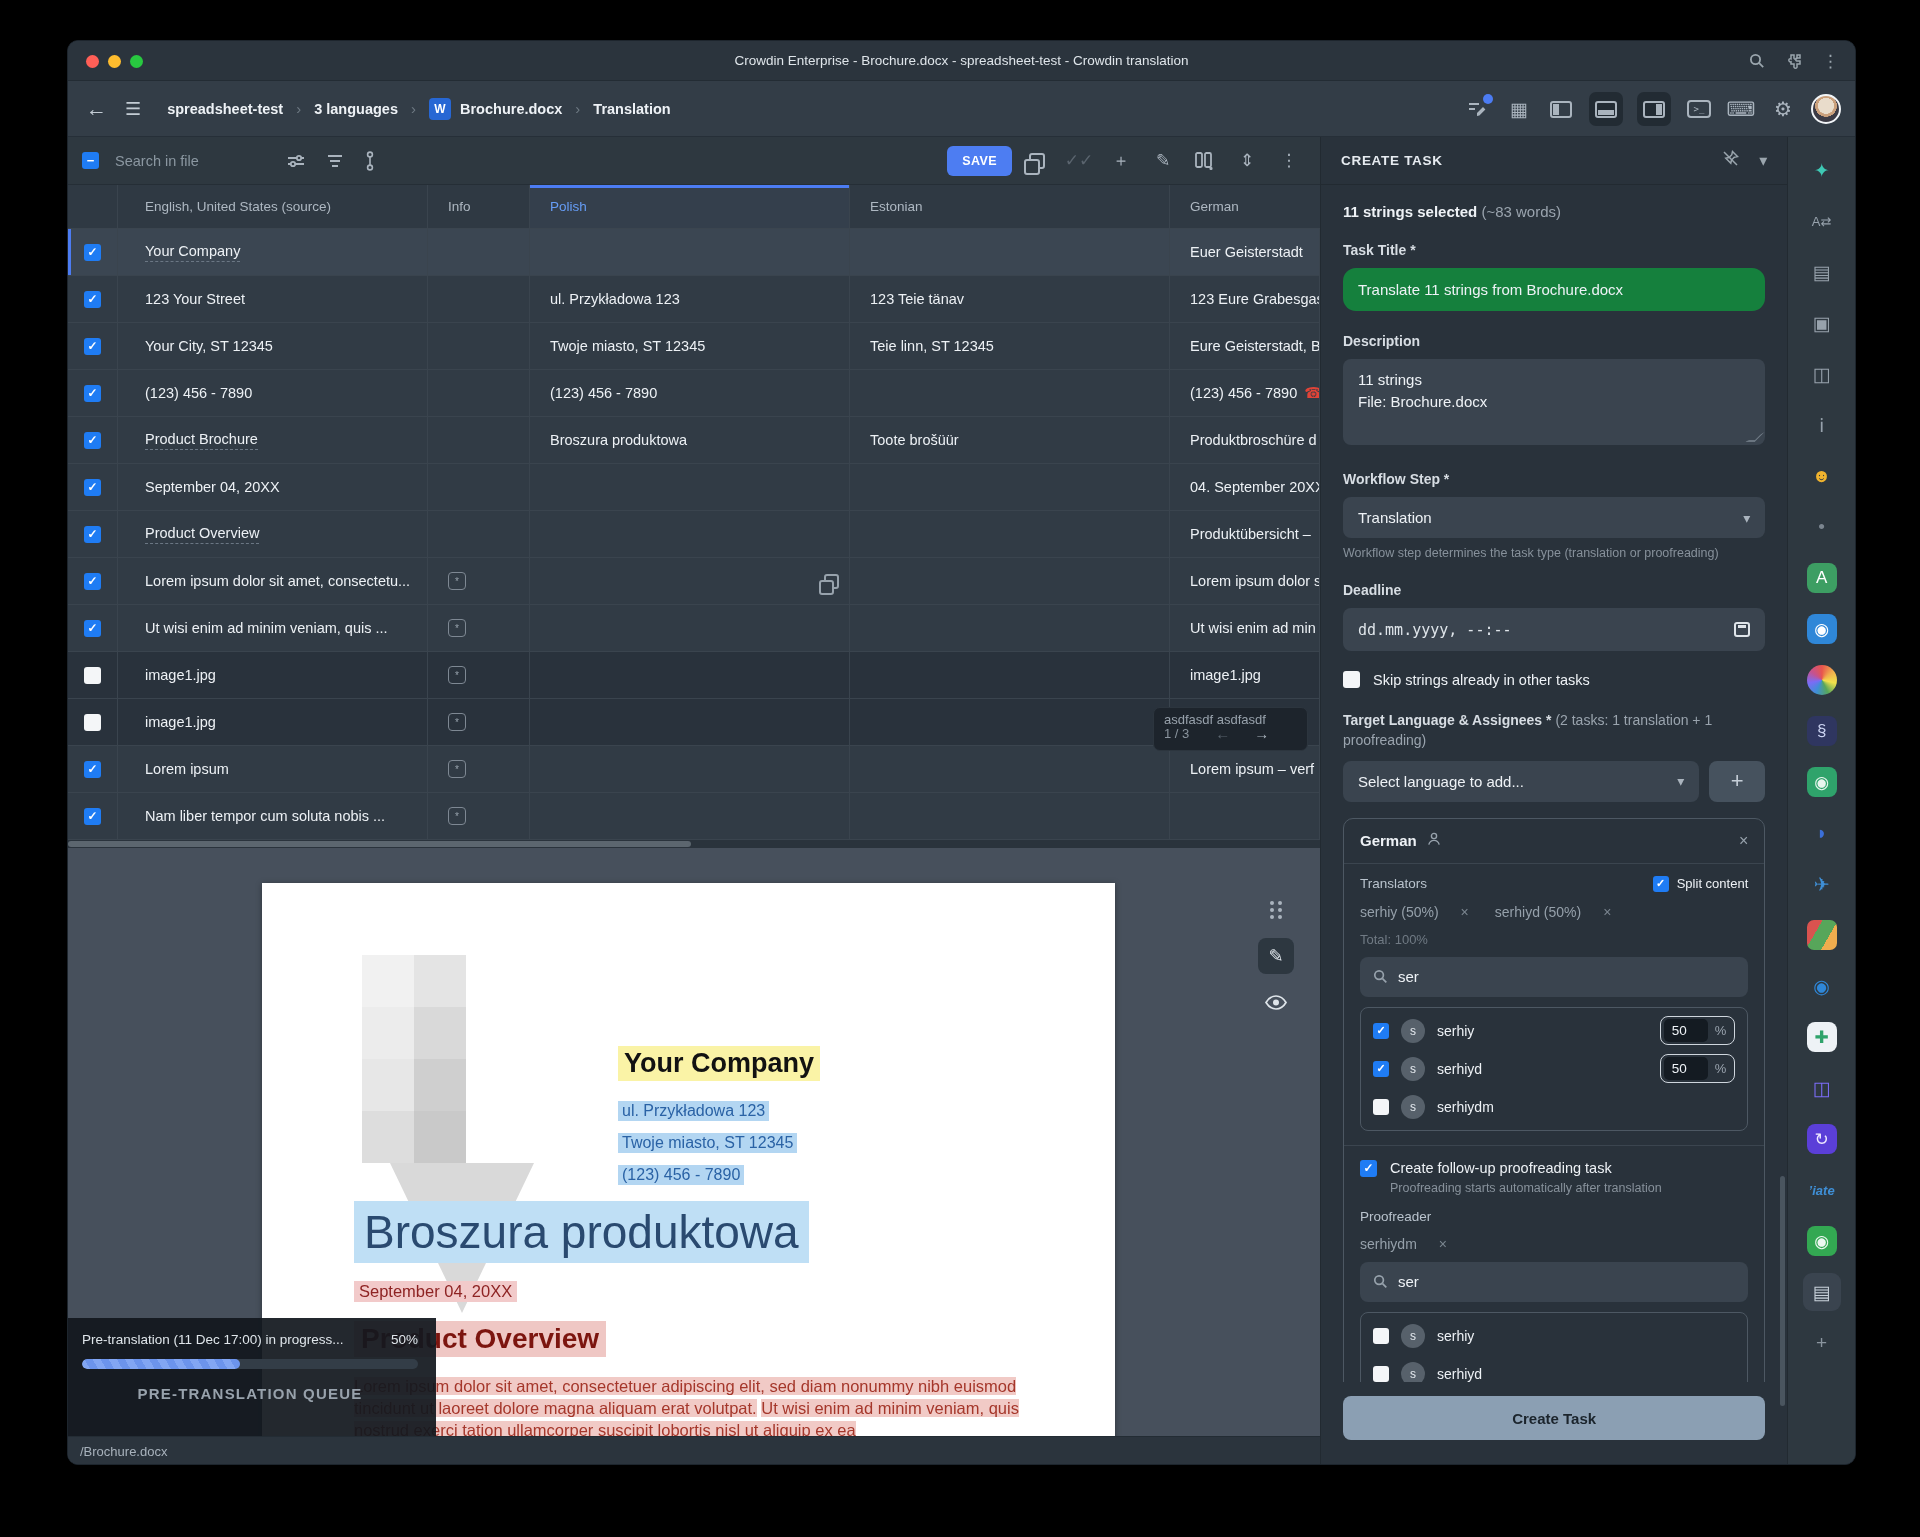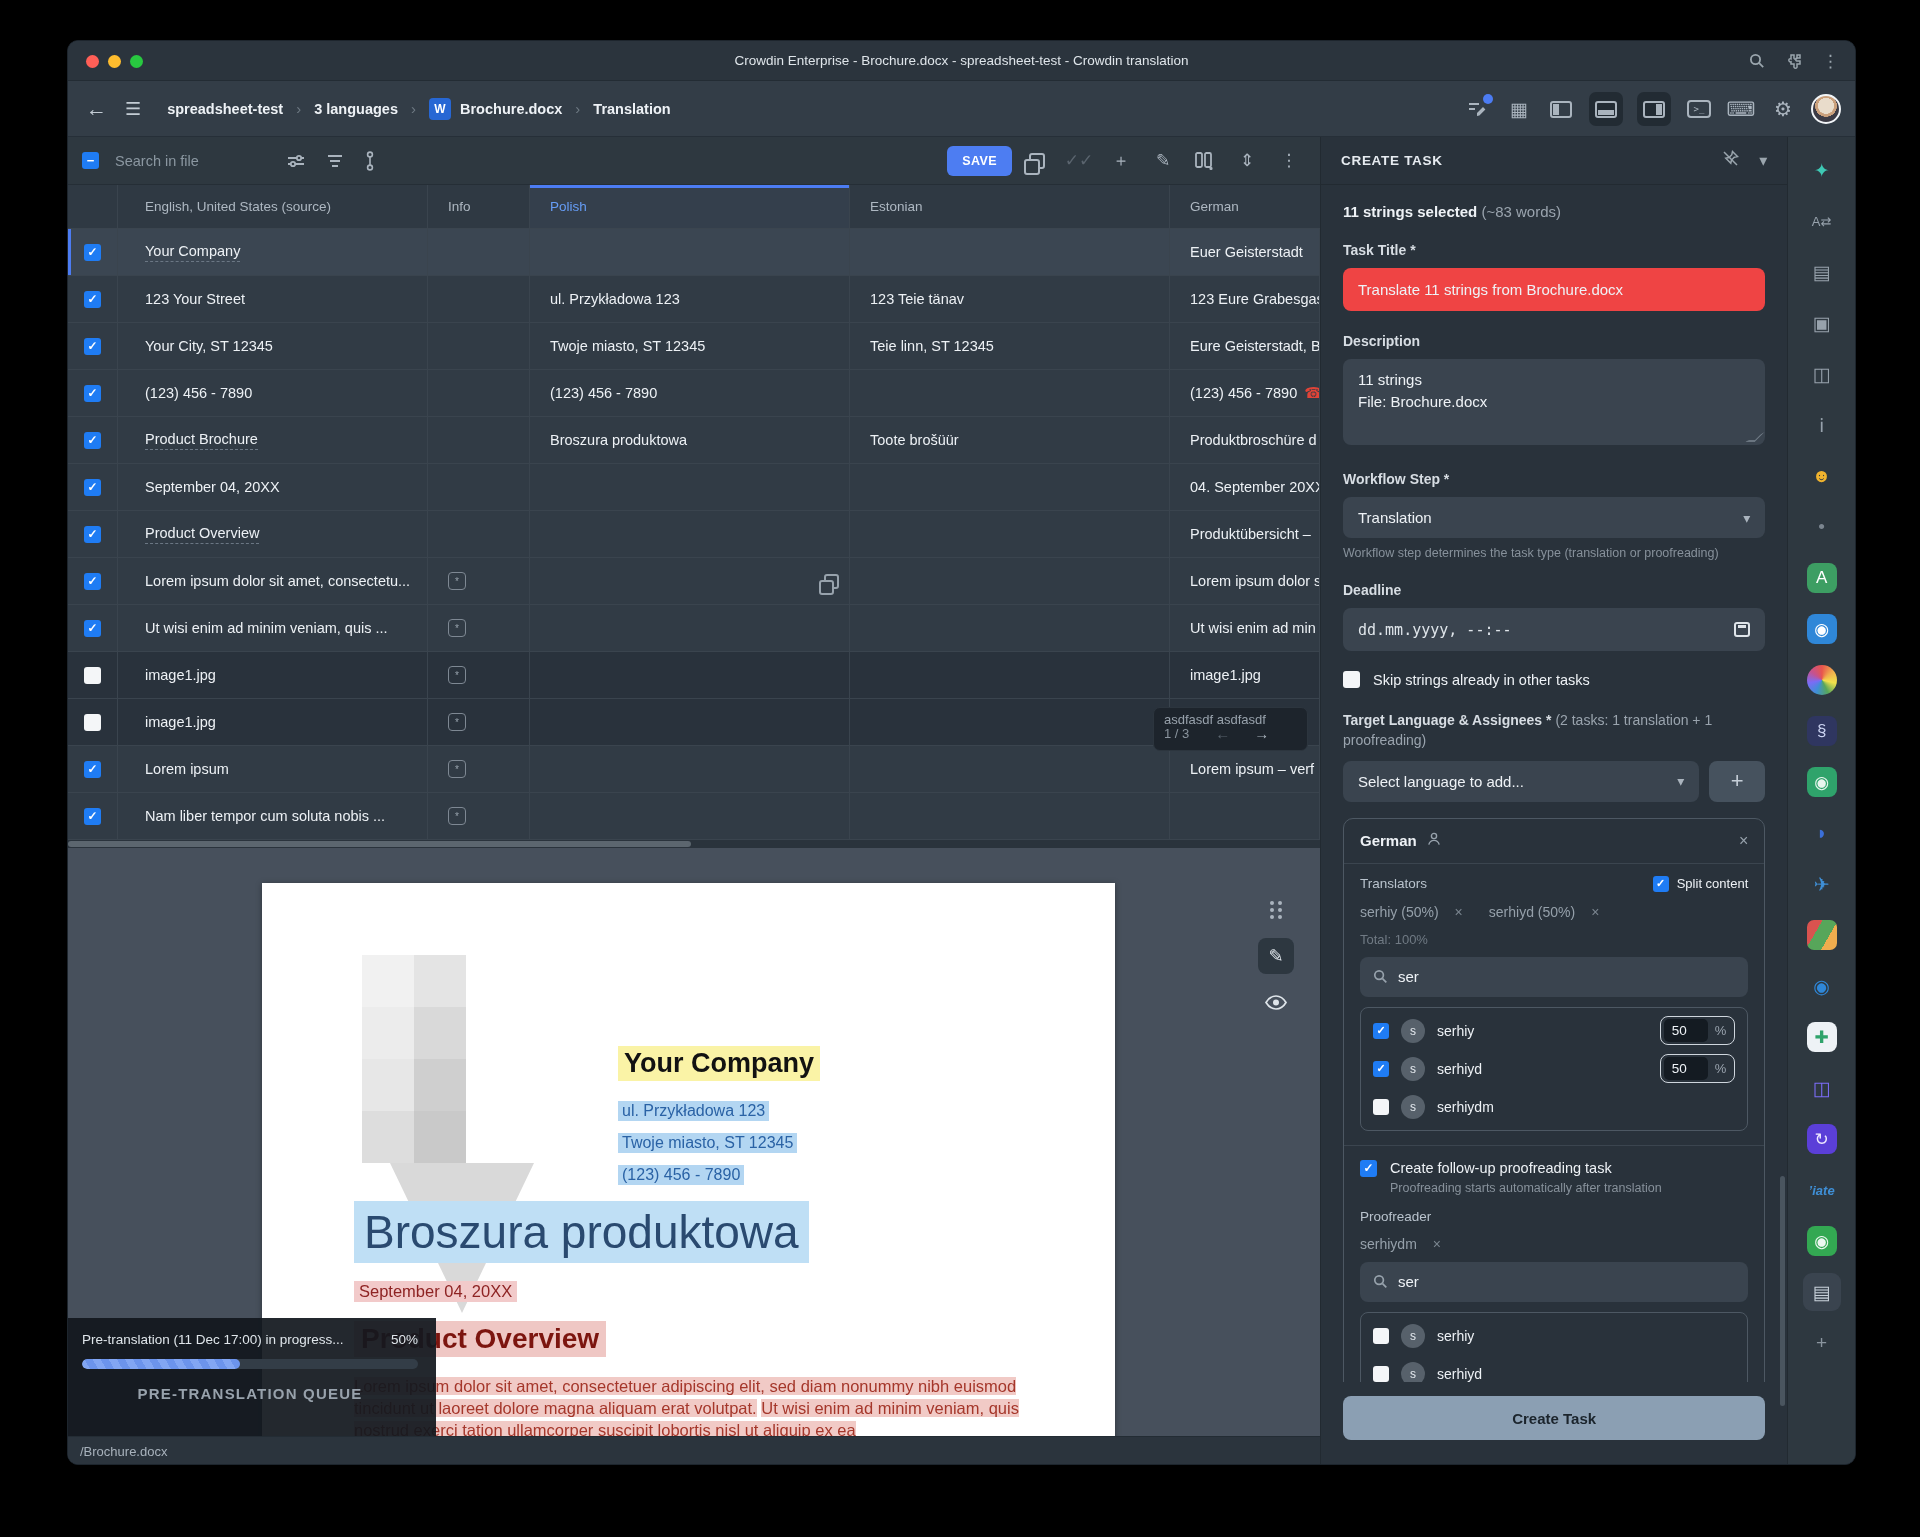--- a/index.html
+++ b/index.html
@@ -123,21 +123,21 @@
   
   .taskpanel { width:469px; background:#29323b; border-left:1px solid #222a31; display:flex; flex-direction:column; position:relative; }
   .tp-head { height:48px; display:flex; align-items:center; padding:0 20px; border-bottom:1px solid #222a31; flex:none; }
   .tp-title { color:#e6ebf0; font-size:13.5px; font-weight:bold; letter-spacing:.7px; }
   .tp-head-ico { margin-left:auto; display:flex; align-items:center; gap:20px; color:#9aa5ad; }
   .tp-body { padding:18px 22px 0 22px; overflow:hidden; flex:1; position:relative; }
   .sumline { font-size:15px; color:#eef2f6; }
   .sumline b { font-weight:bold; }
   .sumline .gray { color:#9aa4ae; font-weight:normal; }
   .flabel { margin-top:22px; font-size:14px; font-weight:bold; color:#d7dde3; }
-  .tinput { margin-top:10px; width:100%; background:#ef4444; border:none; border-radius:8px; height:43px; color:#eef2f6; font-size:15px; padding:0 15px; font-family:inherit; outline:none; }
+  .tinput { margin-top:10px; width:100%; background:#15803d; border:none; border-radius:13px; height:43px; color:#eef2f6; font-size:15px; padding:0 15px; font-family:inherit; outline:none; }
   .tarea { margin-top:10px; width:100%; background:#3a444f; border:none; border-radius:8px; height:86px; color:#eef2f6; font-size:15px; padding:10px 15px; font-family:inherit; resize:none; outline:none; line-height:1.45; position:relative; }
   .ta-wrap { position:relative; }
   .ta-grip { position:absolute; right:5px; bottom:7px; width:10px; height:10px; border-right:2px solid #77828c; border-bottom:2px solid #77828c; transform:skew(-45deg) rotate(0deg); opacity:.8; clip-path:polygon(100% 0,100% 100%,0 100%); }
   .tselect { margin-top:10px; background:#3a444f; border-radius:8px; height:41px; display:flex; align-items:center; padding:0 15px; color:#eef2f6; font-size:15px; }
   .tselect .chev { margin-left:auto; color:#aab4be; font-size:14px; }
   .hint { margin-top:8px; color:#87919b; font-size:12.5px; }
   .daterow { margin-top:10px; background:#3a444f; border-radius:8px; height:43px; display:flex; align-items:center; padding:0 15px; color:#dfe5ea; font-size:15px; font-family:"DejaVu Sans Mono", monospace; }
   .cal { margin-left:auto; width:16px; height:15px; border:2px solid #dfe5ea; border-radius:3px; position:relative; }
   .cal::before { content:""; position:absolute; top:1px; left:2px; right:2px; height:3px; background:#dfe5ea; }
   .checkline { margin-top:20px; display:flex; align-items:center; gap:13px; color:#eef2f6; font-size:14.5px; }
@@ -147,21 +147,21 @@
 
   .lang-card { margin-top:16px; border:1px solid #4d5863; border-radius:10px; }
   .lc-head { display:flex; align-items:center; padding:13px 16px; border-bottom:1px solid #3b454f; }
   .lc-name { color:#eef2f6; font-size:15px; font-weight:bold; margin-right:10px; }
   .lc-x { margin-left:auto; color:#97a2ac; font-size:16px; }
   .lc-body { padding:12px 16px 16px 16px; }
   .split-row { display:flex; align-items:center; }
   .lbl-dim { color:#b9c3cd; font-size:13.5px; }
   .split-right { margin-left:auto; display:flex; align-items:center; gap:8px; color:#eef2f6; font-size:13px; }
   .tags { margin-top:12px; display:flex; gap:26px; }
-  .tag { color:#95a0aa; font-size:14px; display:flex; align-items:center; gap:16px; }
+  .tag { color:#95a0aa; font-size:14px; display:flex; align-items:center; gap:22px; }
   .tagx { color:#7b8690; font-size:14px; }
   .total { margin-top:12px; color:#707a84; font-size:13px; }
   .searchbox { margin-top:10px; background:#3a444f; border-radius:8px; height:40px; display:flex; align-items:center; padding:0 13px; gap:10px; color:#eef2f6; font-size:15px; }
   .listbox { margin-top:10px; border:1px solid #4d5863; border-radius:8px; padding:4px 12px; }
   .opt { height:38px; display:flex; align-items:center; gap:12px; }
   .av { width:24px; height:24px; border-radius:50%; background:#57616b; color:#e6ebf0; font-size:12px; display:flex; align-items:center; justify-content:center; flex:none; }
   .oname { color:#eef2f6; font-size:14px; }
   .share { margin-left:auto; border:1.5px solid #cfd6dd; border-radius:8px; height:29px; display:flex; align-items:center; padding:0 8px 0 3px; gap:7px; }
   .share .sv { background:#141b22; border-radius:5px; width:44px; height:23px; display:flex; align-items:center; padding-left:8px; color:#eef2f6; font-size:13.5px; }
   .share .sp { color:#9aa4ae; font-size:13px; }

